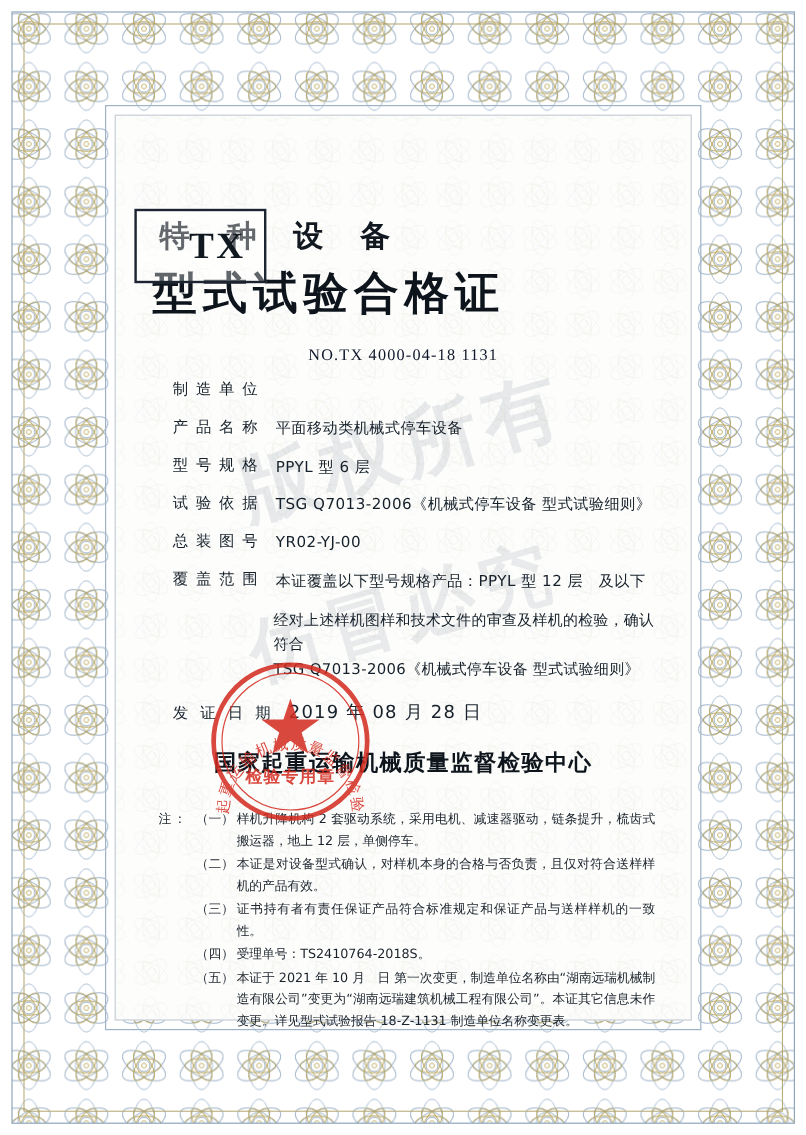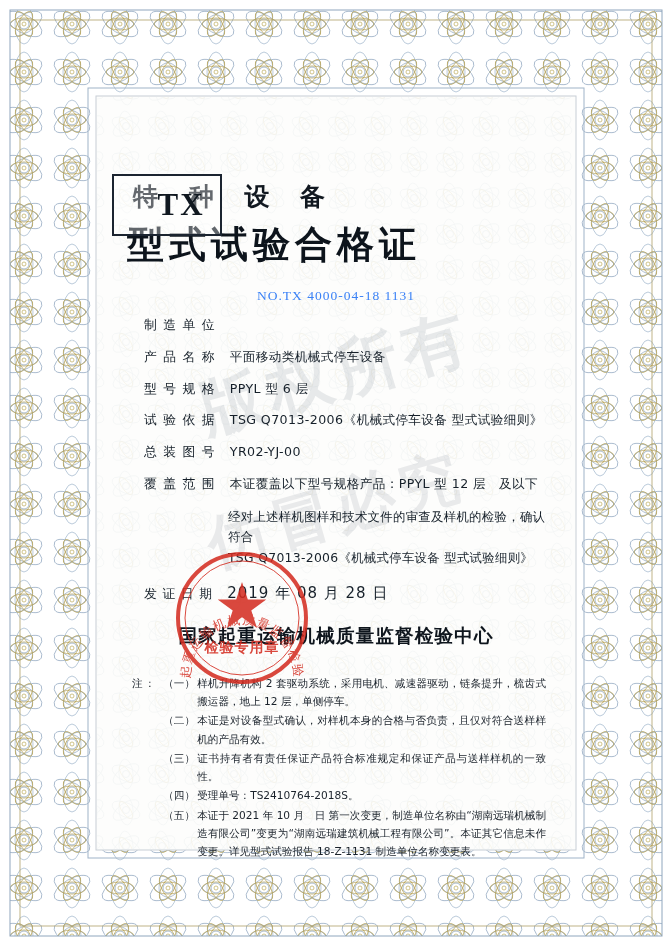--- a/index.html
+++ b/index.html
@@ -79,21 +79,21 @@
     font-weight: 700;
     color: #0d141c;
     margin-top: 8px;
     padding-left: 5px;
   }
   .cert-no {
     text-align: center;
     font-family: "Liberation Serif", serif;
     font-size: 13.5px;
     letter-spacing: 1px;
-    color: #3b82f6;
+    color: #0f172a;
     margin-top: 18px;
   }
 
   
   .fields {
     margin-top: 12px;
     padding-left: 22px;
   }
   .field-row {
     display: flex;
@@ -129,21 +129,21 @@
 
   .issue-row {
     display: flex;
     align-items: baseline;
     margin-top: 16px;
     padding-left: 22px;
     font-size: 13.5px;
     color: #16202a;
   }
   .issue-label {
-    font-family: Liberation Serif, serif;
+    font-family: Liberation Mono, monospace;
     font-size: 12.8px;
     letter-spacing: 1.2px;
   }
   .issue-date {
     margin-left: 14px;
     font-family: "DejaVu Sans", sans-serif;
     font-size: 15px;
     letter-spacing: 1px;
   }
 

